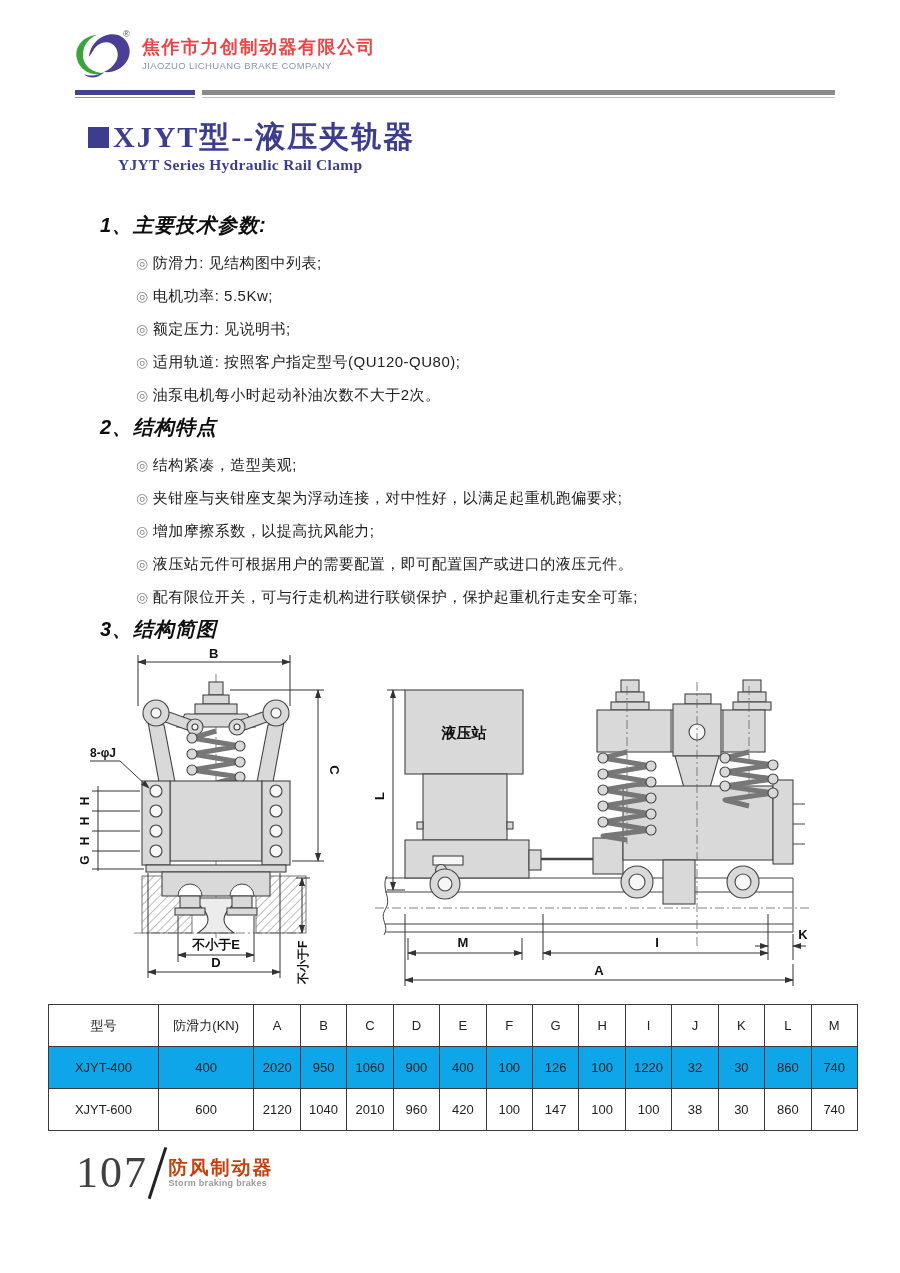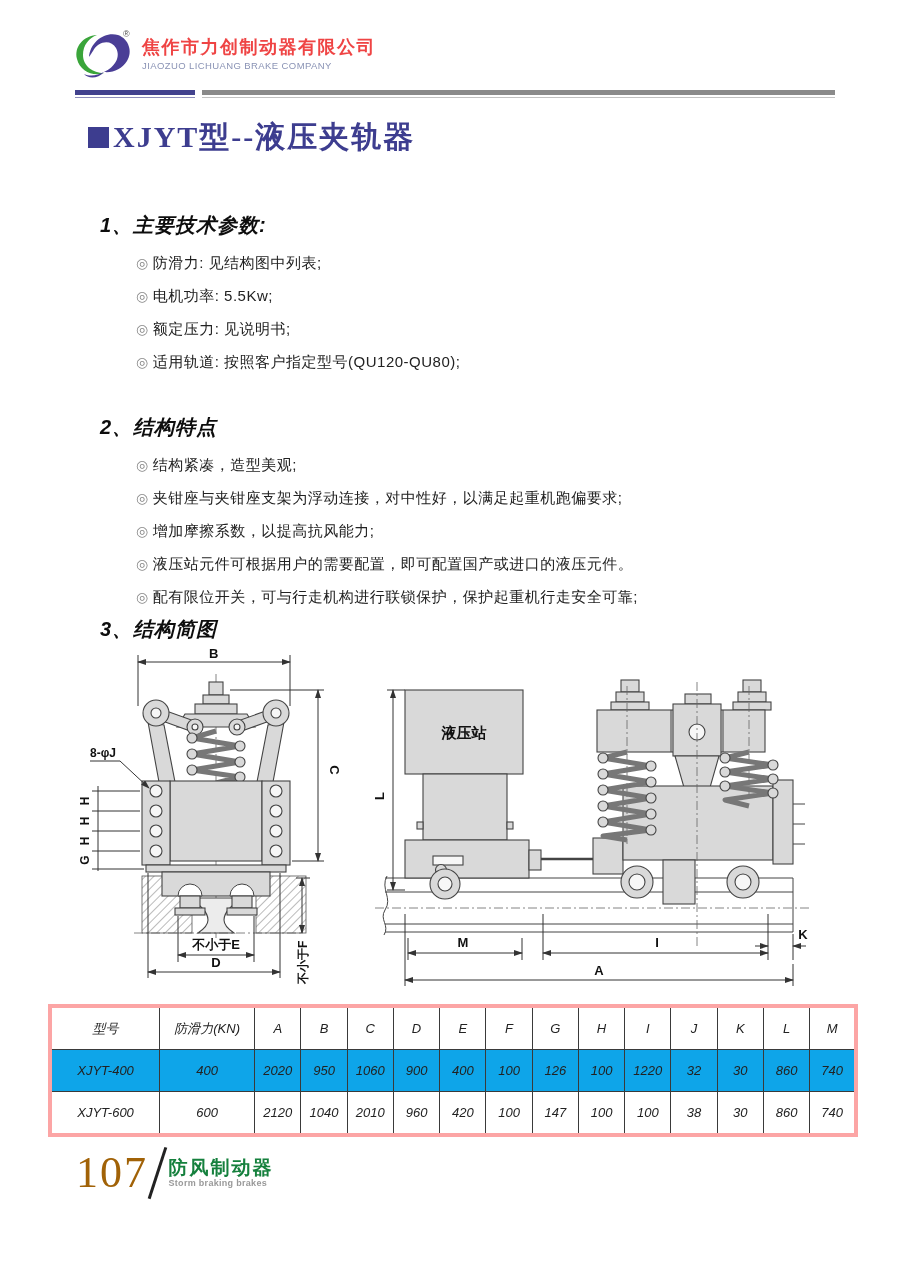--- a/index.html
+++ b/index.html
@@ -47,28 +47,28 @@
   .dimtxt{font-size:13px;font-weight:700;fill:#111;}
   .dimtxt-s{font-size:12px;font-weight:700;fill:#111;}
 
   
   .spec-table{position:absolute;left:48px;top:1004px;width:810px;border-collapse:collapse;
               font-size:13px;color:#222;table-layout:fixed;}
   .spec-table th,.spec-table td{border:1px solid #3a3a3a;text-align:center;font-weight:400;padding:0;}
   .spec-table th{height:41px;background:#fff;}
   .spec-table td{height:41px;background:#fff;}
   .spec-table tr.row-gray td{background:#0ea5e9;}
-  .spec-table{border:4px solid #fca5a5;font-style:italic;}
+  .spec-table{border:1px solid #fca5a5;}
 
   
   .footer{position:absolute;left:76px;top:1146px;display:flex;align-items:center;}
-  .page-num{font-family:"Liberation Serif","DejaVu Serif",serif;font-size:44px;color:#a16207;
+  .page-num{font-family:"Liberation Serif","DejaVu Serif",serif;font-size:44px;color:#404040;
             letter-spacing:2px;line-height:1;}
   .footer-slash{width:2.5px;height:54px;background:#222;transform:rotate(18deg);margin:0 10px 0 8px;}
-  .footer-cat .cat-cn{font-size:19px;font-weight:800;color:#15803d;letter-spacing:2px;line-height:1.1;}
+  .footer-cat .cat-cn{font-size:19px;font-weight:800;color:#c2410c;letter-spacing:2px;line-height:1.1;}
   .footer-cat .cat-en{font-size:9px;color:#999;letter-spacing:.3px;font-weight:bold;}
 </style>
 </head>
 <body>
 
 <div class="page">
 
   <div class="logo-wrap">
     <svg class="logo-svg" viewBox="0 0 64 58">
       <path d="M27,9 C13,10 4,21 7,33 C10,45 23,51 34,47 C23,47 13,40 13,29 C13,19 19,12 27,9 Z" fill="#3aa53a"></path>
@@ -91,28 +91,30 @@
         <div class="seg-blue2"></div>
         <div class="seg-gray2"></div>
       </div>
   </div>
 
   <div class="title-block">
     <div class="title-row">
       <div class="title-square"></div>
       <div class="title-cn">XJYT型--液压夹轨器</div>
     </div>
+    <div class="title-en">YJYT Series Hydraulic Rail Clamp</div>
   </div>
 
   <div class="section sec-1">
     <div class="sec-heading">1、主要技术参数:</div>
     <p class="bullet"><span class="glyph">◎</span><span>防滑力: 见结构图中列表;</span></p>
     <p class="bullet"><span class="glyph">◎</span><span>电机功率: 5.5Kw;</span></p>
     <p class="bullet"><span class="glyph">◎</span><span>额定压力: 见说明书;</span></p>
     <p class="bullet"><span class="glyph">◎</span><span>适用轨道: 按照客户指定型号(QU120-QU80);</span></p>
+    <p class="bullet"><span class="glyph">◎</span><span>油泵电机每小时起动补油次数不大于2次。</span></p>
   </div>
 
   <div class="section sec-2">
     <div class="sec-heading">2、结构特点</div>
     <p class="bullet"><span class="glyph">◎</span><span>结构紧凑，造型美观;</span></p>
     <p class="bullet"><span class="glyph">◎</span><span>夹钳座与夹钳座支架为浮动连接，对中性好，以满足起重机跑偏要求;</span></p>
     <p class="bullet"><span class="glyph">◎</span><span>增加摩擦系数，以提高抗风能力;</span></p>
     <p class="bullet"><span class="glyph">◎</span><span>液压站元件可根据用户的需要配置，即可配置国产或进口的液压元件。</span></p>
     <p class="bullet"><span class="glyph">◎</span><span>配有限位开关，可与行走机构进行联锁保护，保护起重机行走安全可靠;</span></p>
   </div>

